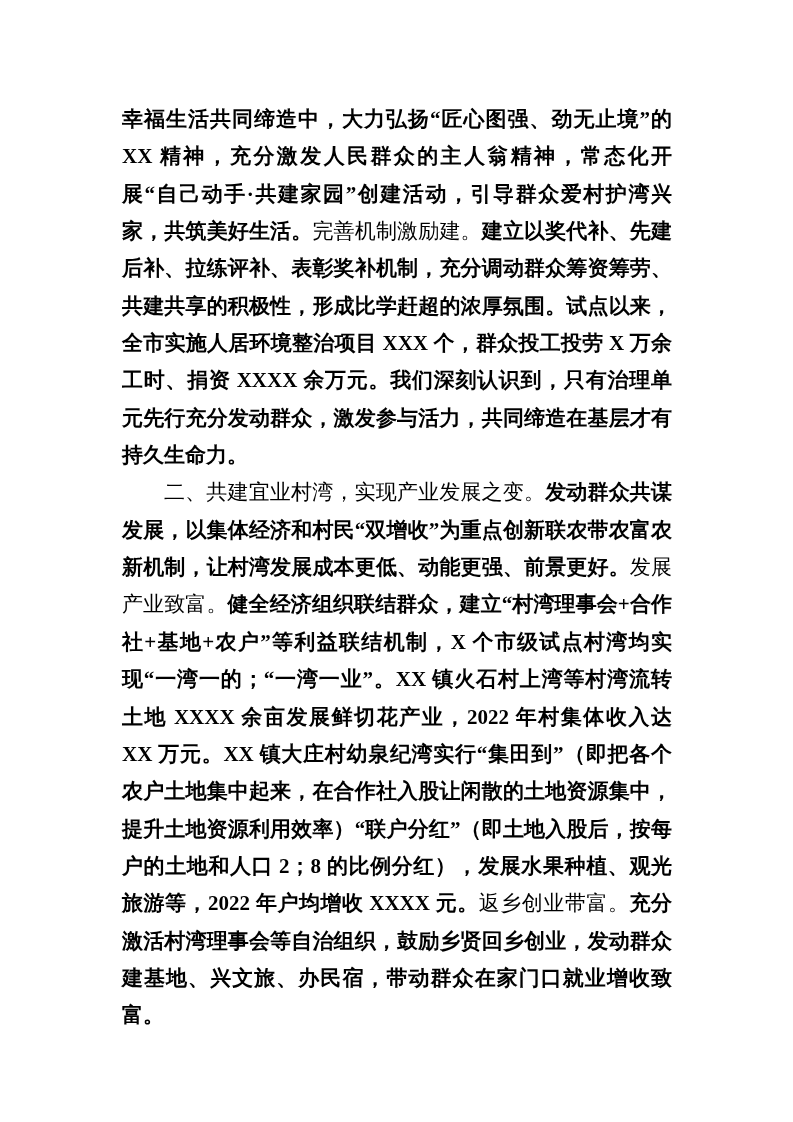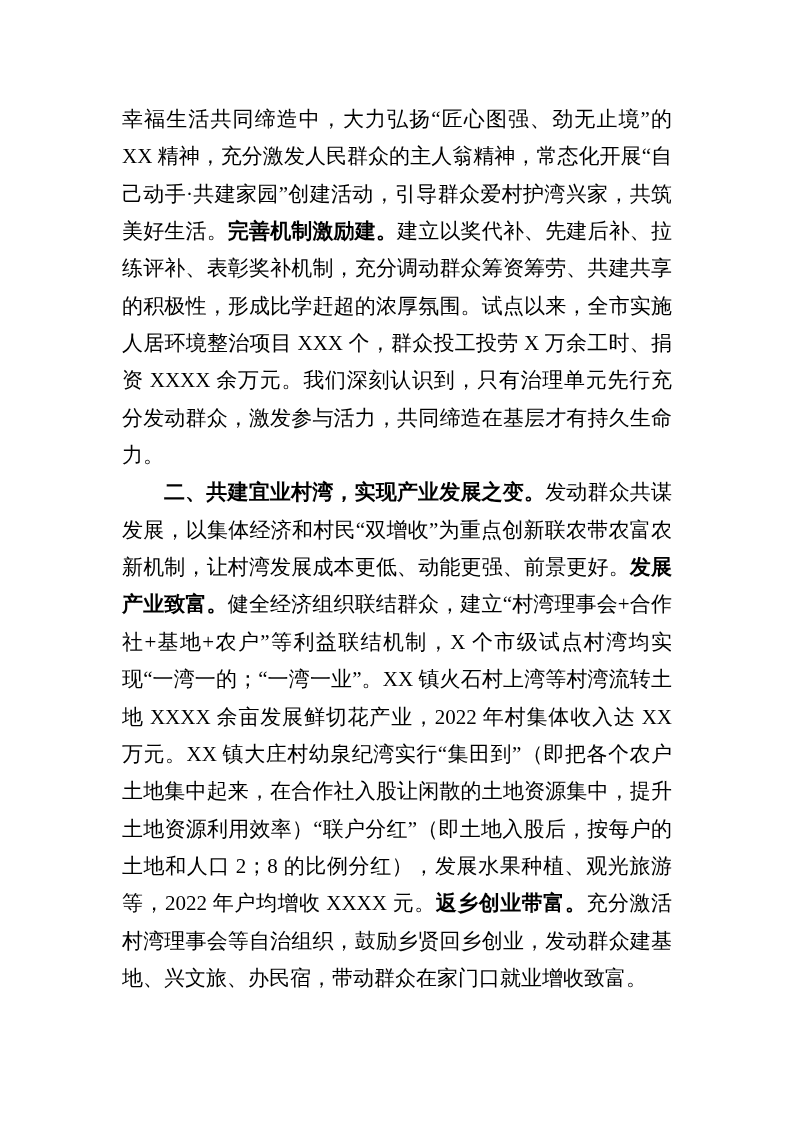--- a/index.html
+++ b/index.html
@@ -27,24 +27,24 @@
     text-justify: inter-ideograph;
   }
   .para {
     margin: 0;
     padding: 0;
   }
   .para.indent {
     text-indent: 2em;
   }
   .run {
-    font-weight: normal;
+    font-weight: bold;
   }
   .run.bold {
-    font-weight: bold;
+    font-weight: normal;
   }
 </style>
 </head>
 <body>
 
 <div class="page">
   <div class="doc-content">
       <p class="para"><span class="run">幸福生活共同缔造中，大力弘扬“匠心图强、劲无止境”的 XX 精神，充分激发人民群众的主人翁精神，常态化开展“自己动手·共建家园”创建活动，引导群众爱村护湾兴家，共筑美好生活。</span><span class="run bold">完善机制激励建。</span><span class="run">建立以奖代补、先建后补、拉练评补、表彰奖补机制，充分调动群众筹资筹劳、共建共享的积极性，形成比学赶超的浓厚氛围。试点以来，全市实施人居环境整治项目 XXX 个，群众投工投劳 X 万余工时、捐资 XXXX 余万元。我们深刻认识到，只有治理单元先行充分发动群众，激发参与活力，共同缔造在基层才有持久生命力。</span></p>
       <p class="para indent"><span class="run bold">二、共建宜业村湾，实现产业发展之变。</span><span class="run">发动群众共谋发展，以集体经济和村民“双增收”为重点创新联农带农富农新机制，让村湾发展成本更低、动能更强、前景更好。</span><span class="run bold">发展产业致富。</span><span class="run">健全经济组织联结群众，建立“村湾理事会+合作社+基地+农户”等利益联结机制，X 个市级试点村湾均实现“一湾一的；“一湾一业”。XX 镇火石村上湾等村湾流转土地 XXXX 余亩发展鲜切花产业，2022 年村集体收入达 XX 万元。XX 镇大庄村幼泉纪湾实行“集田到”（即把各个农户土地集中起来，在合作社入股让闲散的土地资源集中，提升土地资源利用效率）“联户分红”（即土地入股后，按每户的土地和人口 2；8 的比例分红），发展水果种植、观光旅游等，2022 年户均增收 XXXX 元。</span><span class="run bold">返乡创业带富。</span><span class="run">充分激活村湾理事会等自治组织，鼓励乡贤回乡创业，发动群众建基地、兴文旅、办民宿，带动群众在家门口就业增收致富。</span></p>
     </div>

